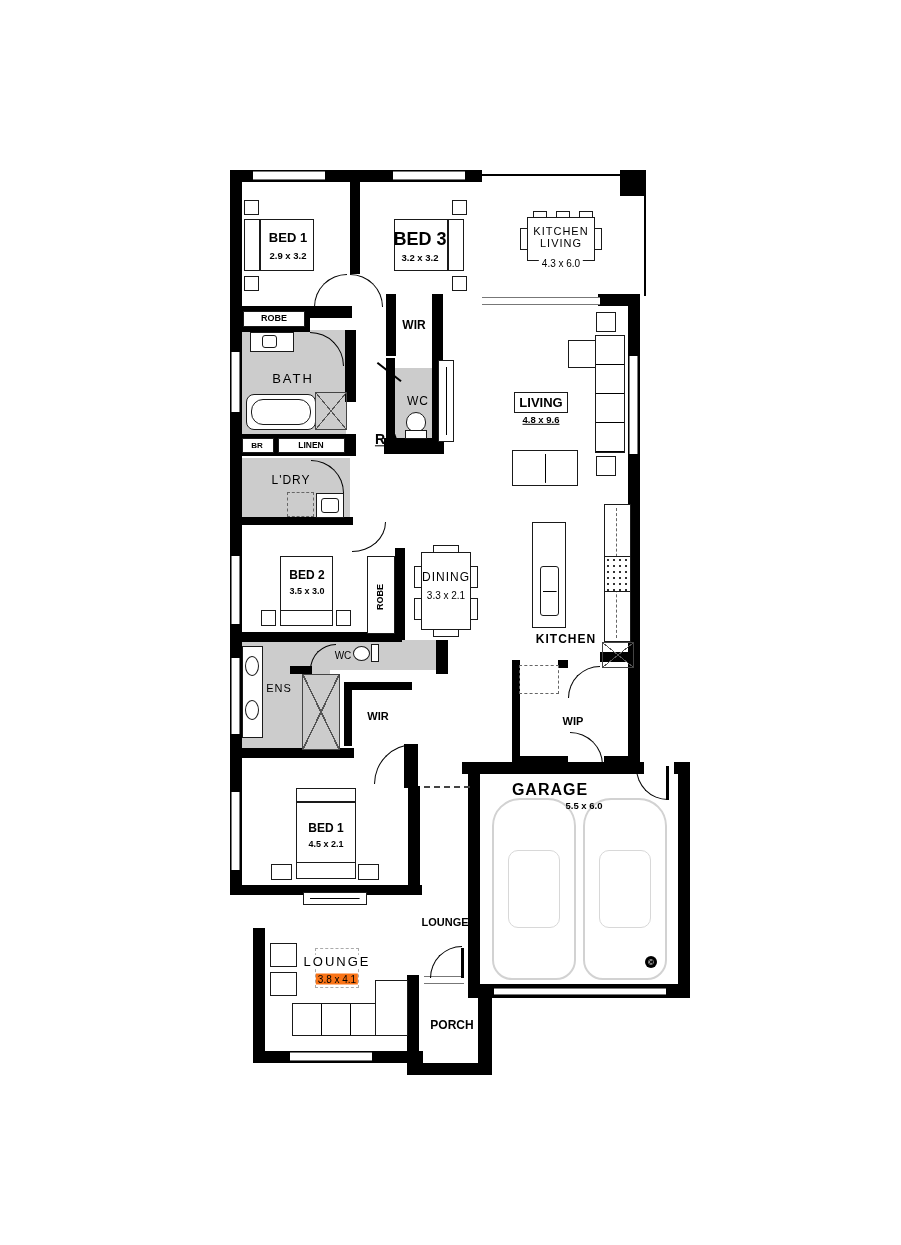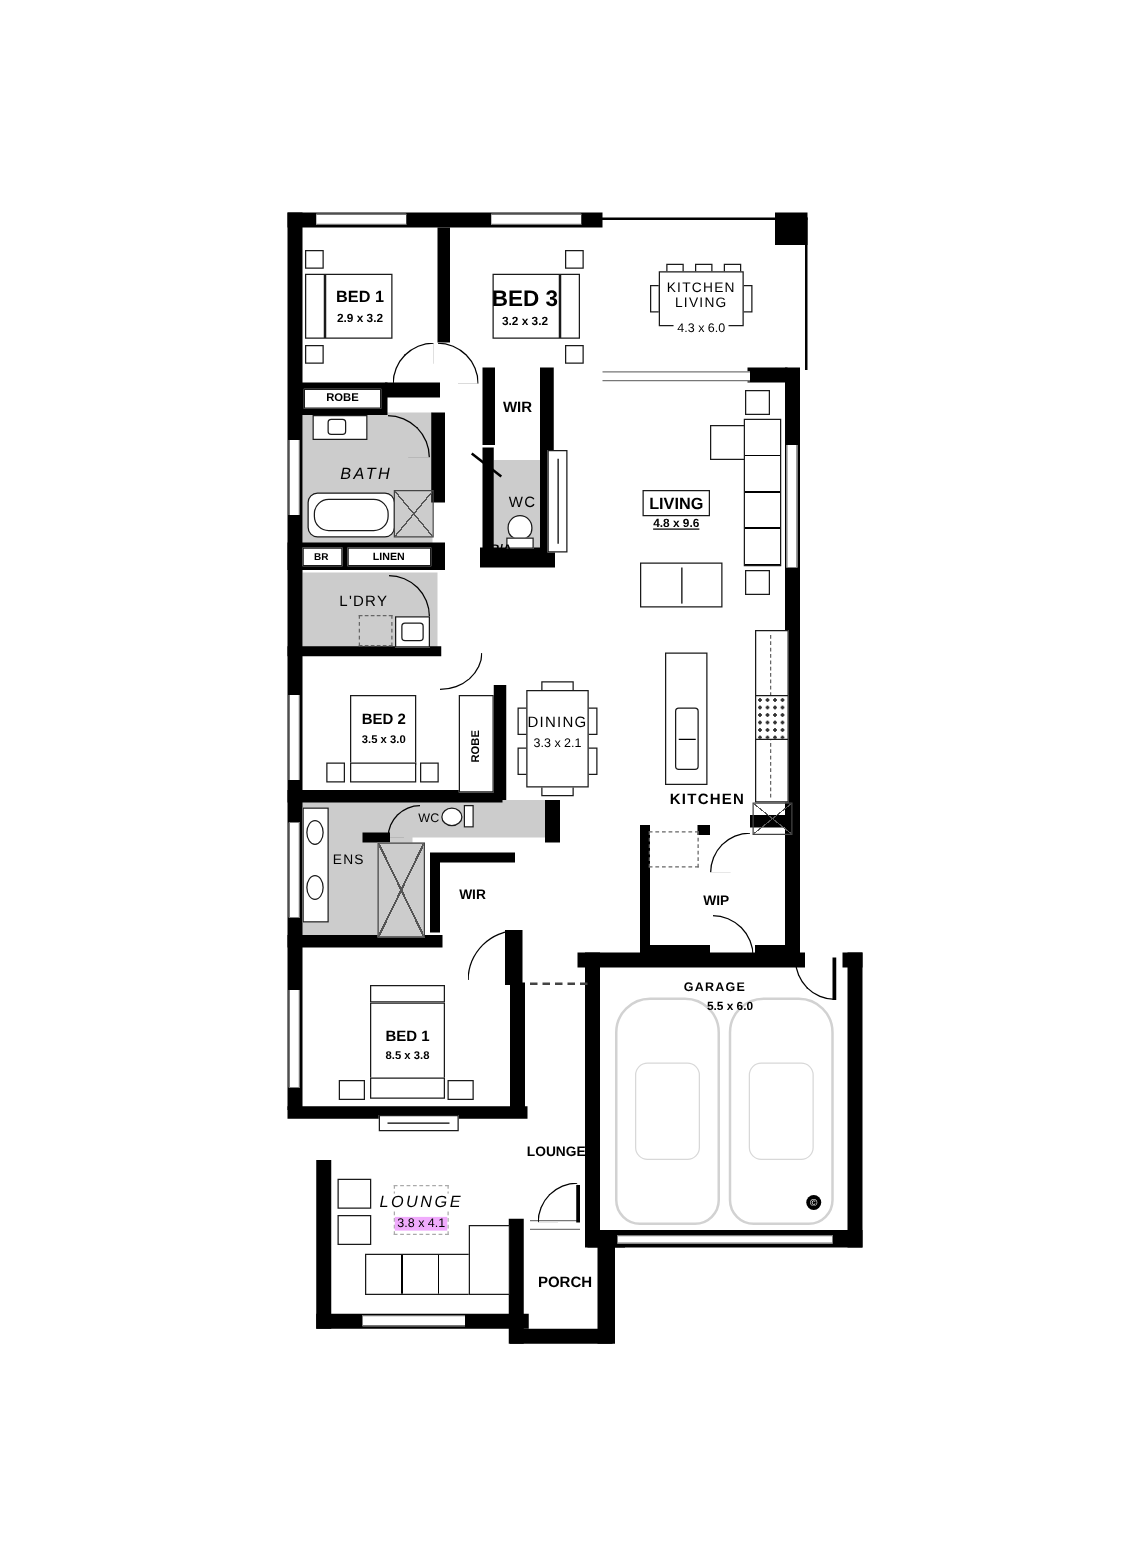--- a/index.html
+++ b/index.html
@@ -26,21 +26,21 @@
   .arc-br{border-bottom:1.5px solid #000;border-right:1.5px solid #000;border-bottom-right-radius:100% 100%;}
   .leaf{position:absolute;background:#000;}
   .cline{background:linear-gradient(#000,#000) center/80% 1px no-repeat,#fff;}
   .clinev{background:linear-gradient(#000,#000) center/1px 85% no-repeat,#fff;}
   .sofa{background:#fff repeating-linear-gradient(to bottom,transparent 0 28px,#000 28px 29px);}
   .sofah{background:#fff repeating-linear-gradient(to right,transparent 0 28px,#000 28px 29px);}
   .car{position:absolute;border:2px solid #d2d2d2;border-radius:28px 28px 20px 20px;box-sizing:border-box;background:#fff;}
   .carin{position:absolute;border:1.5px solid #d8d8d8;border-radius:10px;box-sizing:border-box;}
   .lbl{position:absolute;color:#000;white-space:nowrap;transform:translate(-50%,-50%);line-height:1.1;}
   .b{font-weight:bold;}
-  .sp1{letter-spacing:1px;} .sp2{letter-spacing:2px;font-style:italic;}
+  .sp1{letter-spacing:1px;} .sp2{letter-spacing:2px;}
   .u{text-decoration:underline;}
   .rot{transform:translate(-50%,-50%) rotate(-90deg);}
   .disc{position:absolute;background:#000;border-radius:50%;color:#fff;font-size:8px;
         display:flex;align-items:center;justify-content:center;}
 </style>
 </head>
 <body>
 
 <div class="canvas">
 
@@ -220,34 +220,34 @@
   <div class="lbl sp1" style="left:561px;top:243px;font-size:11px">LIVING</div>
   <div class="lbl" style="left:561px;top:263px;font-size:10px;background:#fff;padding:0 3px">4.3 x 6.0</div>
   <div class="lbl b" style="left:274px;top:319px;font-size:9px">ROBE</div>
   <div class="lbl b" style="left:414px;top:326px;font-size:12px">WIR</div>
   <div class="lbl sp2" style="left:293px;top:379px;font-size:13px">BATH</div>
   <div class="lbl sp1" style="left:418px;top:402px;font-size:12px">WC</div>
   <div class="lbl b" style="left:541px;top:403px;font-size:13px">LIVING</div>
   <div class="lbl b u" style="left:541px;top:420px;font-size:9.5px">4.8 x 9.6</div>
   <div class="lbl b" style="left:257px;top:446px;font-size:8px">BR</div>
   <div class="lbl b" style="left:311px;top:446px;font-size:8.5px">LINEN</div>
-  <div class="lbl b u" style="left:401px;top:440px;font-size:10px">R/A</div>
+  <div class="lbl b u" style="left:387px;top:440px;font-size:14px">R/A</div>
   <div class="lbl sp1" style="left:291px;top:481px;font-size:12px">L'DRY</div>
   <div class="lbl b" style="left:307px;top:576px;font-size:12px">BED 2</div>
   <div class="lbl b" style="left:307px;top:592px;font-size:9px">3.5 x 3.0</div>
   <div class="lbl b rot" style="left:381px;top:597px;font-size:9px">ROBE</div>
   <div class="lbl sp1" style="left:446px;top:578px;font-size:12px">DINING</div>
   <div class="lbl" style="left:446px;top:595px;font-size:10px">3.3 x 2.1</div>
   <div class="lbl b sp1" style="left:566px;top:640px;font-size:12px">KITCHEN</div>
   <div class="lbl" style="left:343px;top:655px;font-size:10px">WC</div>
   <div class="lbl sp1" style="left:279px;top:688px;font-size:11px">ENS</div>
   <div class="lbl b" style="left:378px;top:716px;font-size:11px">WIR</div>
   <div class="lbl b" style="left:573px;top:721px;font-size:11px">WIP</div>
-  <div class="lbl b sp1" style="left:572px;top:790px;font-size:10px">GARAGE</div>
+  <div class="lbl b sp1" style="left:550px;top:790px;font-size:16px">GARAGE</div>
   <div class="lbl b" style="left:584px;top:806px;font-size:9.5px">5.5 x 6.0</div>
   <div class="lbl b" style="left:326px;top:829px;font-size:12px">BED 1</div>
-  <div class="lbl b" style="left:326px;top:845px;font-size:9px">8.5 x 3.8</div>
+  <div class="lbl b" style="left:326px;top:845px;font-size:9px">4.5 x 2.1</div>
   <div class="lbl b" style="left:445px;top:922px;font-size:11px">LOUNGE</div>
   <div class="lbl sp2" style="left:337px;top:962px;font-size:13px;background:#fff;padding:0 2px">LOUNGE</div>
-  <div class="lbl" style="left:337px;top:979px;font-size:10px;background:#f0abfc;padding:0 2px">3.8 x 4.1</div>
+  <div class="lbl" style="left:337px;top:979px;font-size:10px;background:#f97316;padding:0 2px">3.8 x 4.1</div>
   <div class="lbl b" style="left:452px;top:1026px;font-size:12px">PORCH</div>
 
 </div>
 
 </body></html>

